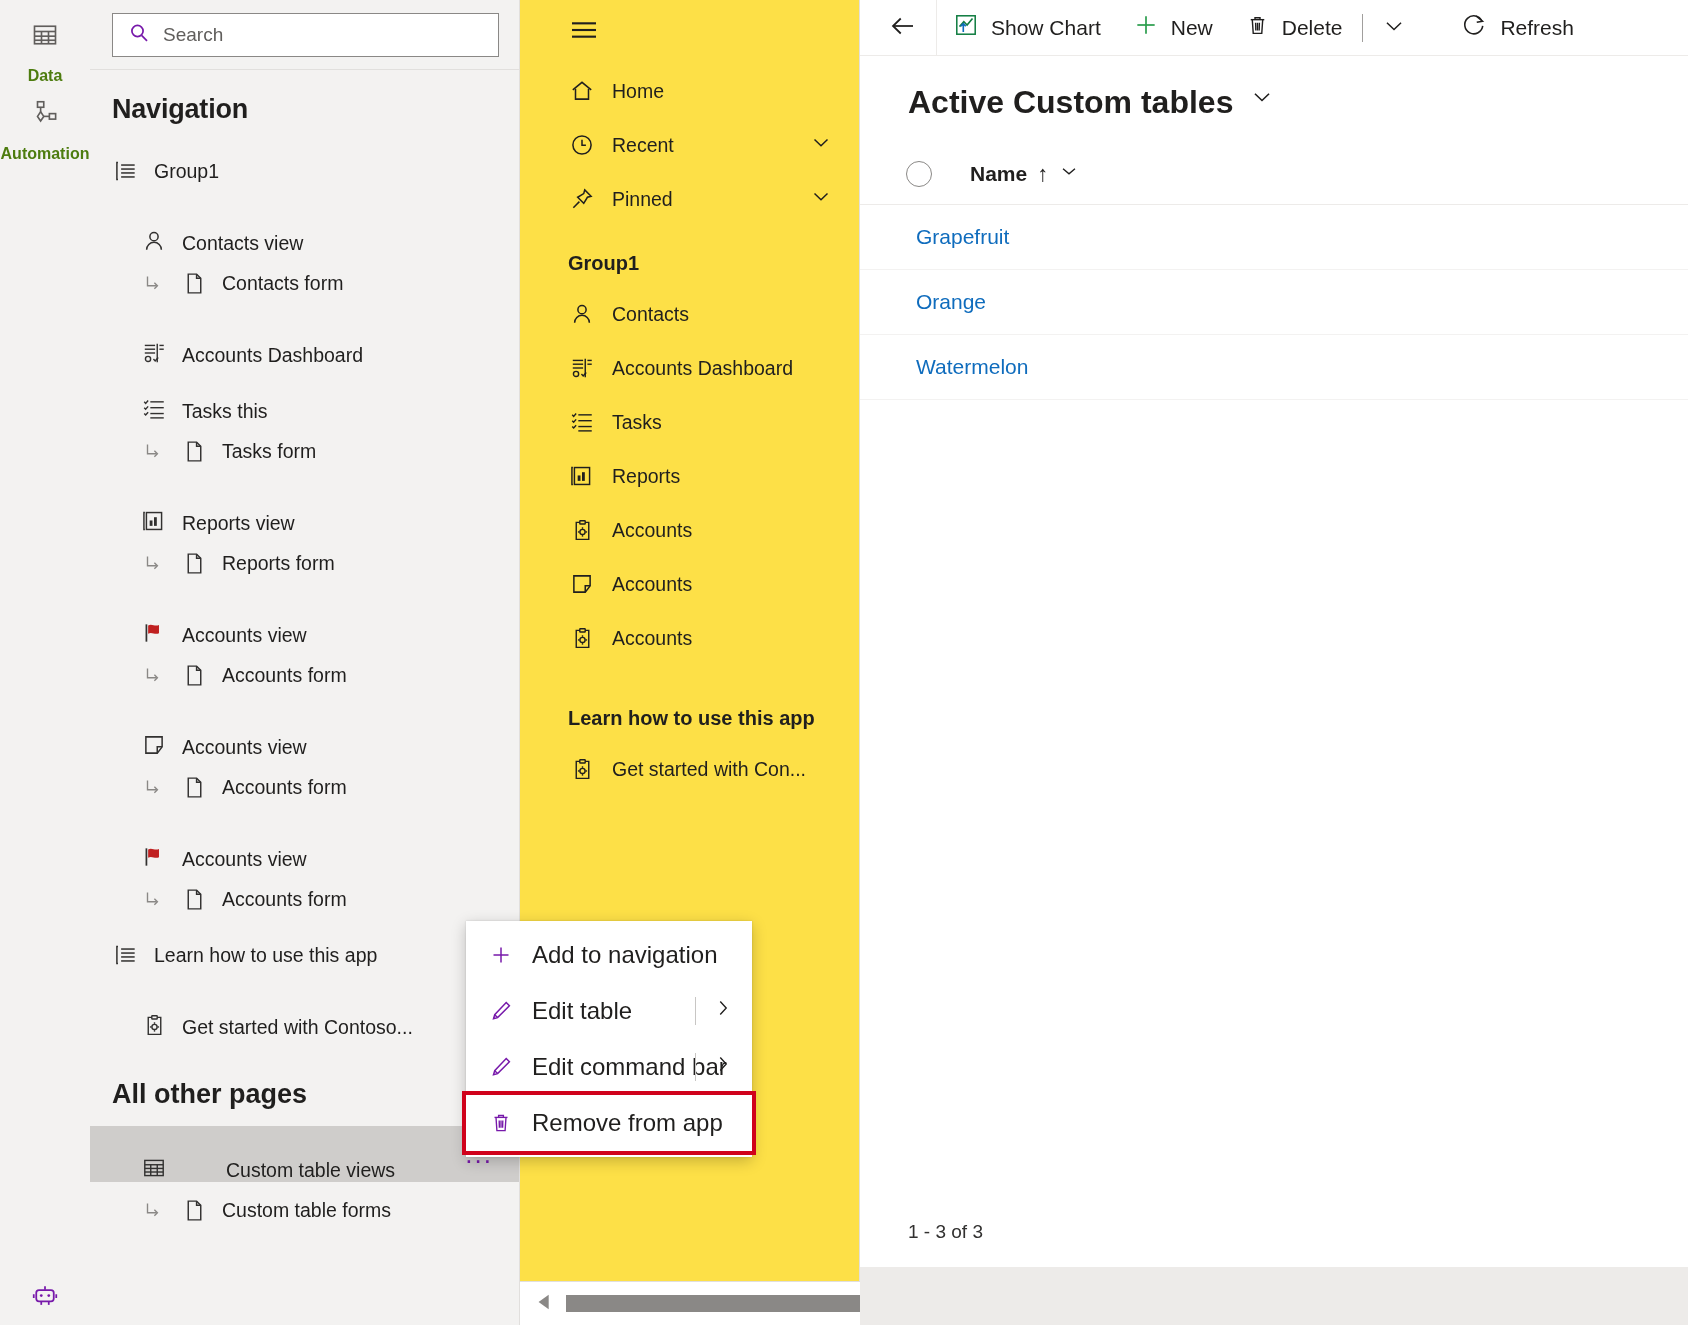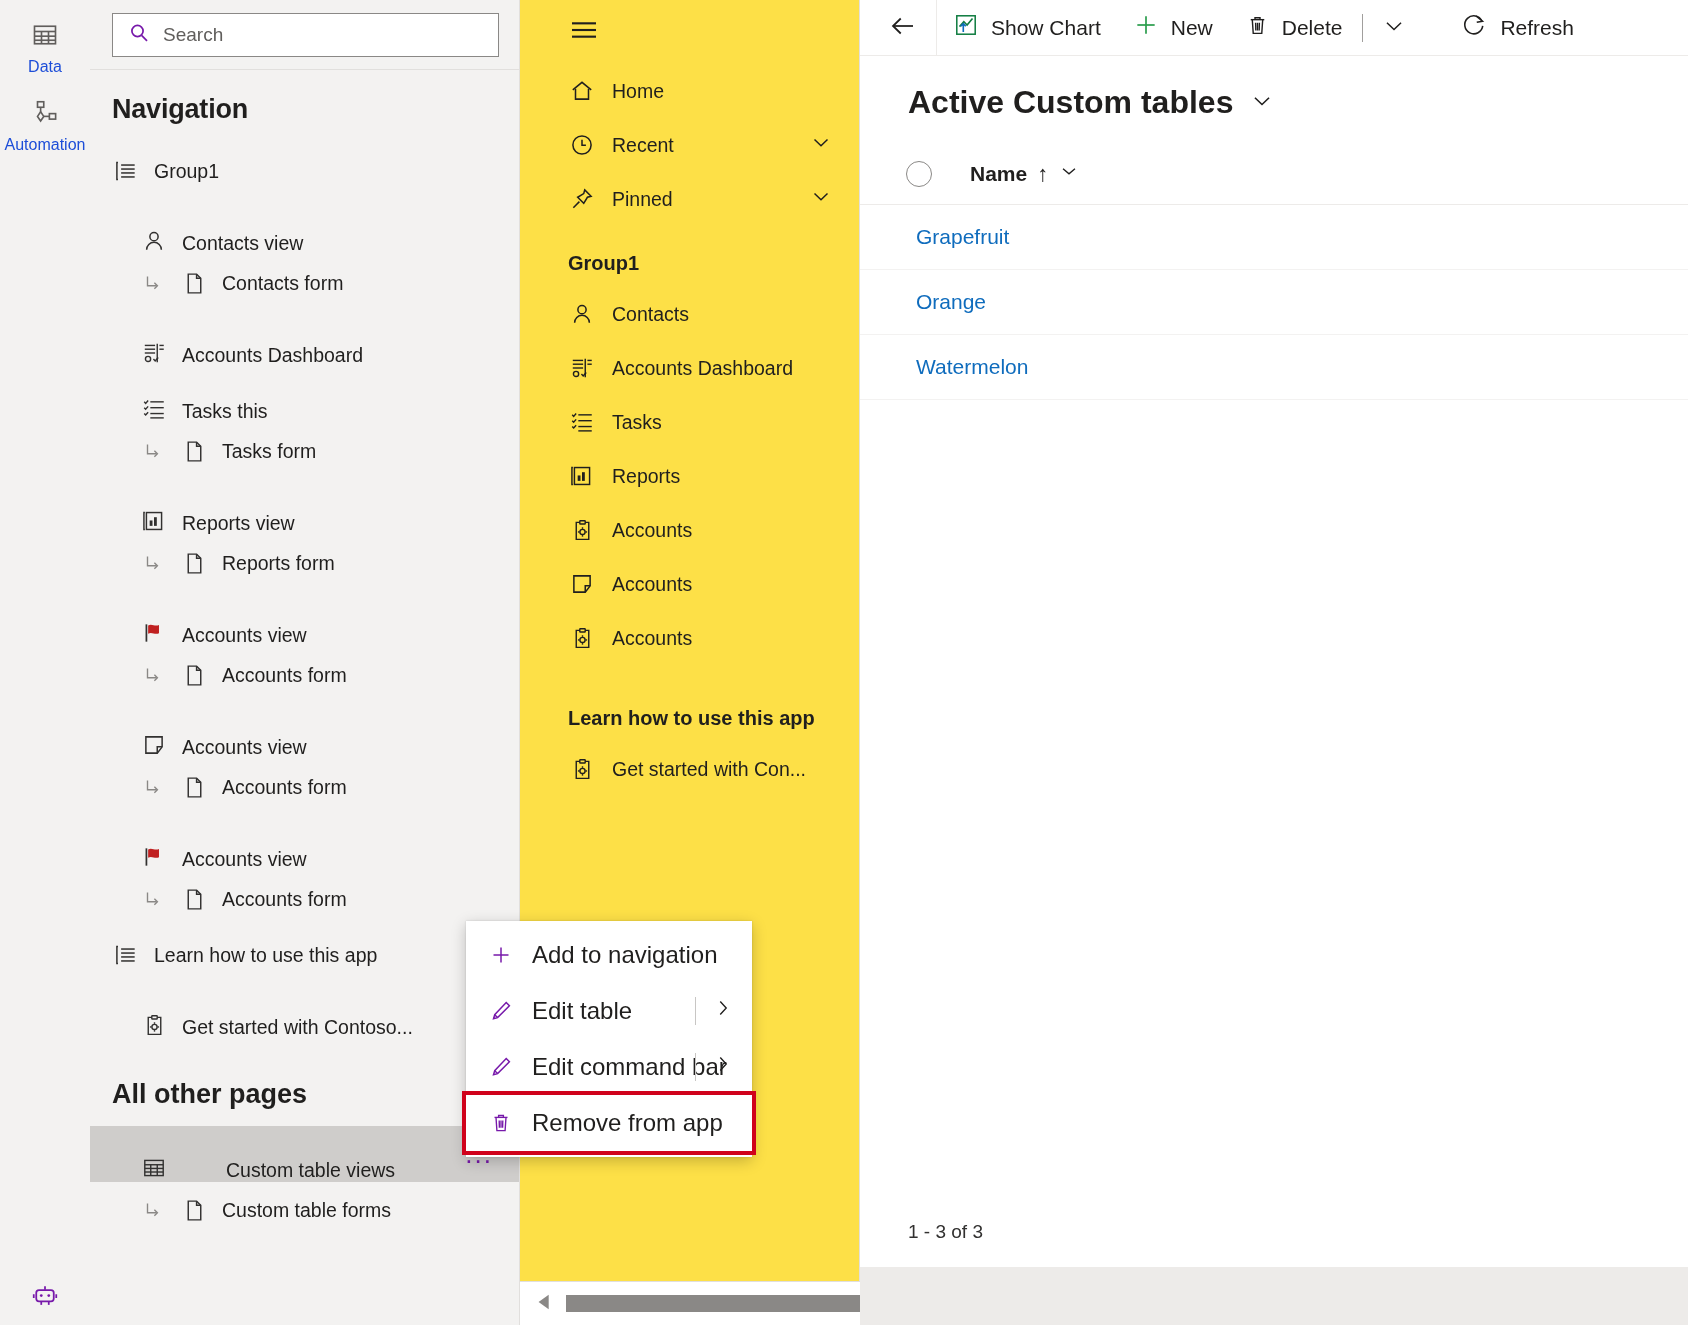--- a/index.html
+++ b/index.html
@@ -22,22 +22,23 @@
     position: relative;
   }
   .rail-item {
     width: 90px; height: 78px;
     display: flex; flex-direction: column; align-items: center; justify-content: flex-start;
     cursor: pointer;
     padding-top: 8px;
   }
   .rail-icon { width: 30px; height: 30px; display:flex; align-items:center; justify-content:center; }
   .rail-label {
-    font-size: 16px; color: #1d4ed8; margin-top: 8px;
+    font-size: 16px; color: #4d7c0f; margin-top: 17px;
     white-space: nowrap;
+    font-weight: bold;
   }
   .rail-bot {
     position: absolute; bottom: 12px; left: 0; width: 90px;
     display: flex; justify-content: center;
   }
 
   
   .navpanel {
     width: 430px; flex: 0 0 430px;
     background: #f3f2f1;
@@ -128,21 +129,21 @@
     cursor: pointer;
   }
   .cmd-sep-v { width: 1px; height: 56px; background: #edebe9; }
   .cmd-btn {
     display: flex; align-items: center; gap: 12px; height: 56px;
     padding: 0 16px; cursor: pointer; font-size: 21px; color: #201f1e;
     white-space: nowrap;
   }
   .cmd-divider { width: 1px; height: 28px; background: #a19f9d; margin: 0 4px; }
   .cmd-chev { padding: 0 14px; height: 56px; display:flex; align-items:center; cursor:pointer; }
-  .viewtitle-wrap { display: flex; align-items: center; gap: 16px; padding: 28px 0 22px 48px; }
+  .viewtitle-wrap { display: flex; align-items: flex-start; gap: 16px; padding: 28px 0 22px 48px; }
   .viewtitle { font-size: 32px; font-weight: bold; color: #201f1e; }
   .grid-head {
     display: flex; align-items: center; height: 62px;
     border-bottom: 1px solid #edebe9; padding-left: 30px;
   }
   .sel-circle {
     width: 26px; height: 26px; border: 1.5px solid #8a8886; border-radius: 50%;
     margin-left: 16px; cursor: pointer;
   }
   .col-name {

